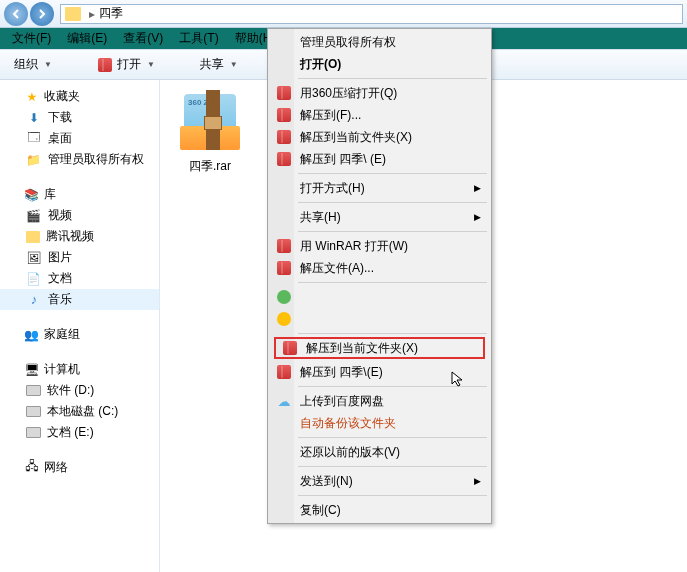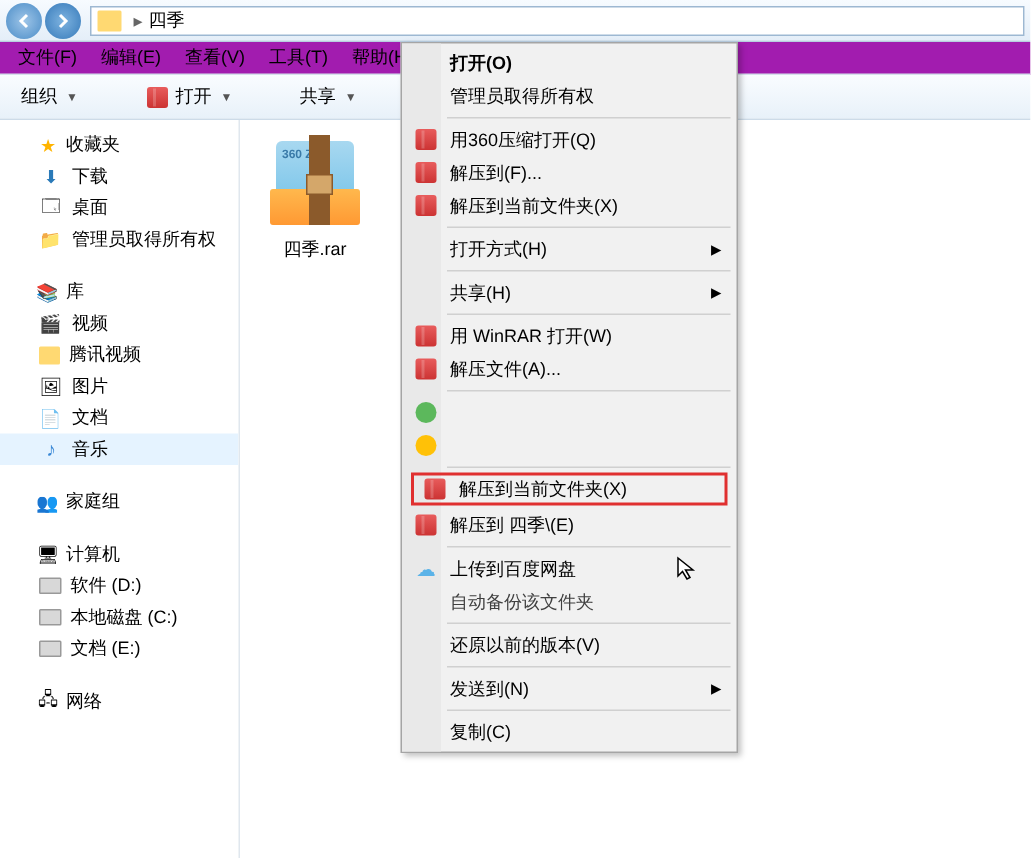--- a/index.html
+++ b/index.html
@@ -6,21 +6,21 @@
 body { width: 687px; height: 572px; background: #fff; overflow: hidden; position: relative; }
 
 .address-bar { height: 28px; background: linear-gradient(#f7fbff, #e4eef8); border-bottom: 1px solid #b8cde0; display: flex; align-items: center; padding: 0 4px; }
 .nav-btn { width: 24px; height: 24px; border-radius: 50%; display: flex; align-items: center; justify-content: center; margin-right: 2px; }
 .nav-back { background: radial-gradient(#9ec5e8, #4a8cc7); color: #fff; }
 .nav-fwd { background: radial-gradient(#7eb3e0, #3579b9); color: #fff; }
 .path-box { flex: 1; background: #fff; border: 1px solid #9db8d2; height: 20px; display: flex; align-items: center; padding: 0 4px; margin-left: 4px; }
 .folder-small { width: 16px; height: 14px; background: #ffd972; border-radius: 1px; margin-right: 4px; }
 .path-sep { margin: 0 4px; color: #666; }
 
-.menu-bar { height: 22px; background: #a21caf; border-bottom: 1px solid #d6e1ec; display: flex; align-items: flex-end; padding: 0 4px; }
+.menu-bar { height: 22px; background: #0f766e; border-bottom: 1px solid #d6e1ec; display: flex; align-items: flex-end; padding: 0 4px; }
 .menu-item { padding: 2px 8px; cursor: default; }
 
 .toolbar { height: 30px; background: linear-gradient(#f9fcff, #e8f1f9); border-bottom: 1px solid #cddbe8; display: flex; padding: 0 6px; gap: 29px; }
 .tool-btn { padding: 3px 8px; display: flex; align-items: center; gap: 4px; cursor: default; }
 .tool-btn .arrow { color: #555; font-size: 8px; margin-left: 2px; }
 
 .main { display: flex; height: calc(100% - 80px); }
 .sidebar { width: 160px; background: #fff; border-right: 1px solid #e0e7ee; padding: 6px 0; overflow: hidden; }
 .side-group { margin-bottom: 14px; }
 .side-head { display: flex; align-items: center; padding: 2px 10px; gap: 4px; }
@@ -34,21 +34,21 @@
 .rar-icon { width: 64px; height: 64px; margin: 0 auto 4px; position: relative; }
 .rar-paper { position: absolute; top: 4px; left: 6px; width: 52px; height: 52px; background: linear-gradient(#a8d8f0, #6ec0e8); border-radius: 4px; }
 .rar-books { position: absolute; bottom: 4px; left: 2px; width: 60px; height: 24px; background: linear-gradient(#ffb84d, #ff9933); border-radius: 2px; }
 .rar-belt { position: absolute; top: 0; left: 28px; width: 14px; height: 60px; background: #8b5a2b; }
 .rar-buckle { position: absolute; top: 26px; left: 26px; width: 18px; height: 14px; background: #d4a76a; border: 1px solid #8b5a2b; }
 .rar-label { position: absolute; top: 8px; left: 10px; font-size: 8px; color: #3a7aa8; font-weight: bold; }
 
 .context-menu { position: absolute; top: 28px; left: 267px; width: 225px; background: #f1f1f1; border: 1px solid #a5a5a5; box-shadow: 2px 2px 4px rgba(0,0,0,0.25); padding: 2px; z-index: 100; }
 .ctx-item { display: flex; align-items: center; height: 22px; padding: 0 20px 0 30px; position: relative; cursor: default; }
 .ctx-item.highlight { border: 2px solid #e03030; margin: 2px 4px; height: 22px; }
-.ctx-item.disabled { color: #404040; }
+.ctx-item.disabled { color: #c2410c; }
 .ctx-icon { position: absolute; left: 6px; width: 16px; height: 16px; display: flex; align-items: center; justify-content: center; font-size: 11px; }
 .ctx-sub { position: absolute; right: 8px; font-size: 9px; }
 .ctx-sep { height: 1px; background: #d0d0d0; margin: 3px 2px 3px 28px; }
 .ctx-iconbar { position: absolute; left: 0; top: 0; bottom: 0; width: 26px; background: #e9e9e9; }
 .ctx-items { position: relative; }
 
 .cursor-arrow { position: absolute; top: 370px; left: 450px; z-index: 200; pointer-events: none; }
 
 .star { color: #ffb400; }
 .blue-arrow { color: #2a7ab8; }
@@ -210,44 +210,50 @@
         <div class="rar-buckle"></div>
       </div>
       <div>四季.rar</div>
     </div>
   </div>
 </div>
 
 <div class="context-menu">
   <div class="ctx-iconbar"></div>
   <div class="ctx-items" id="ctx-items">
+      <div class="ctx-item">
+        <span>管理员取得所有权</span>
+      </div>
       <div class="ctx-item" style="font-weight: bold;">
         <span>打开(O)</span>
       </div>
-      <div class="ctx-item">
-        <span>管理员取得所有权</span>
-      </div>
       <div class="ctx-sep"></div>
       <div class="ctx-item">
         <span class="ctx-icon">
           <span class="rar-small"></span>
         </span>
         <span>用360压缩打开(Q)</span>
       </div>
       <div class="ctx-item">
         <span class="ctx-icon">
           <span class="rar-small"></span>
         </span>
         <span>解压到(F)...</span>
       </div>
       <div class="ctx-item">
         <span class="ctx-icon">
           <span class="rar-small"></span>
         </span>
         <span>解压到当前文件夹(X)</span>
+      </div>
+      <div class="ctx-item">
+        <span class="ctx-icon">
+          <span class="rar-small"></span>
+        </span>
+        <span>解压到 四季\ (E)</span>
       </div>
       <div class="ctx-sep"></div>
       <div class="ctx-item">
         <span>打开方式(H)</span>
         <span class="ctx-sub">▶</span>
       </div>
       <div class="ctx-sep"></div>
       <div class="ctx-item">
         <span>共享(H)</span>
         <span class="ctx-sub">▶</span>

